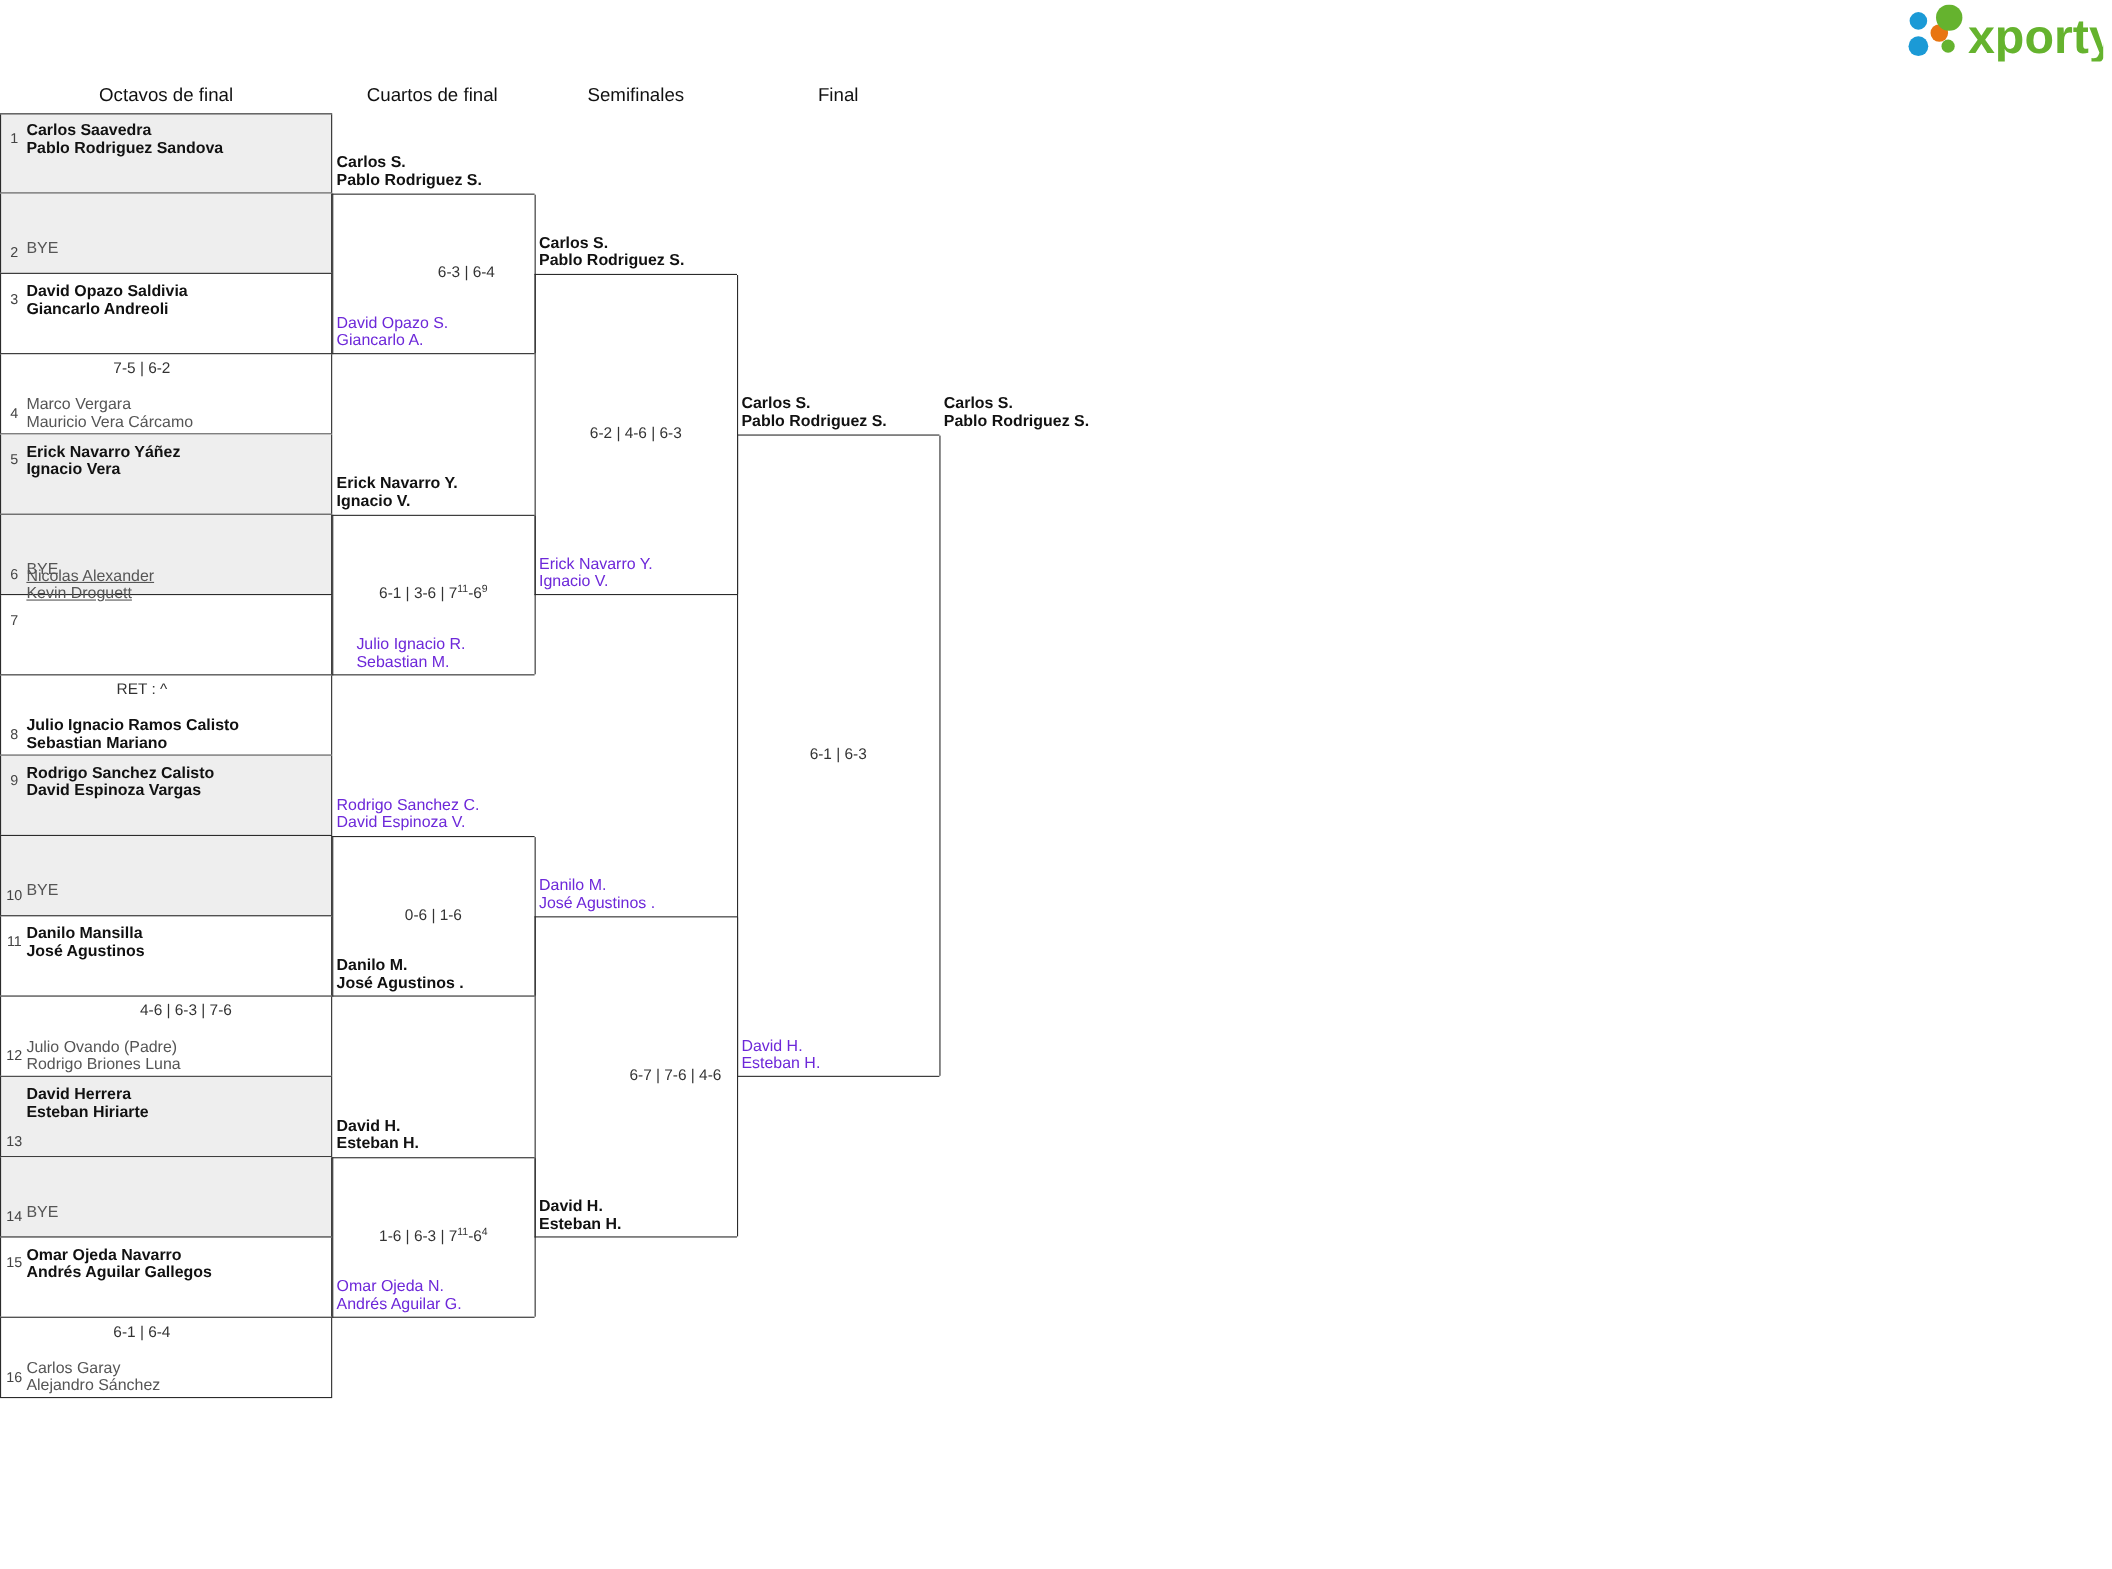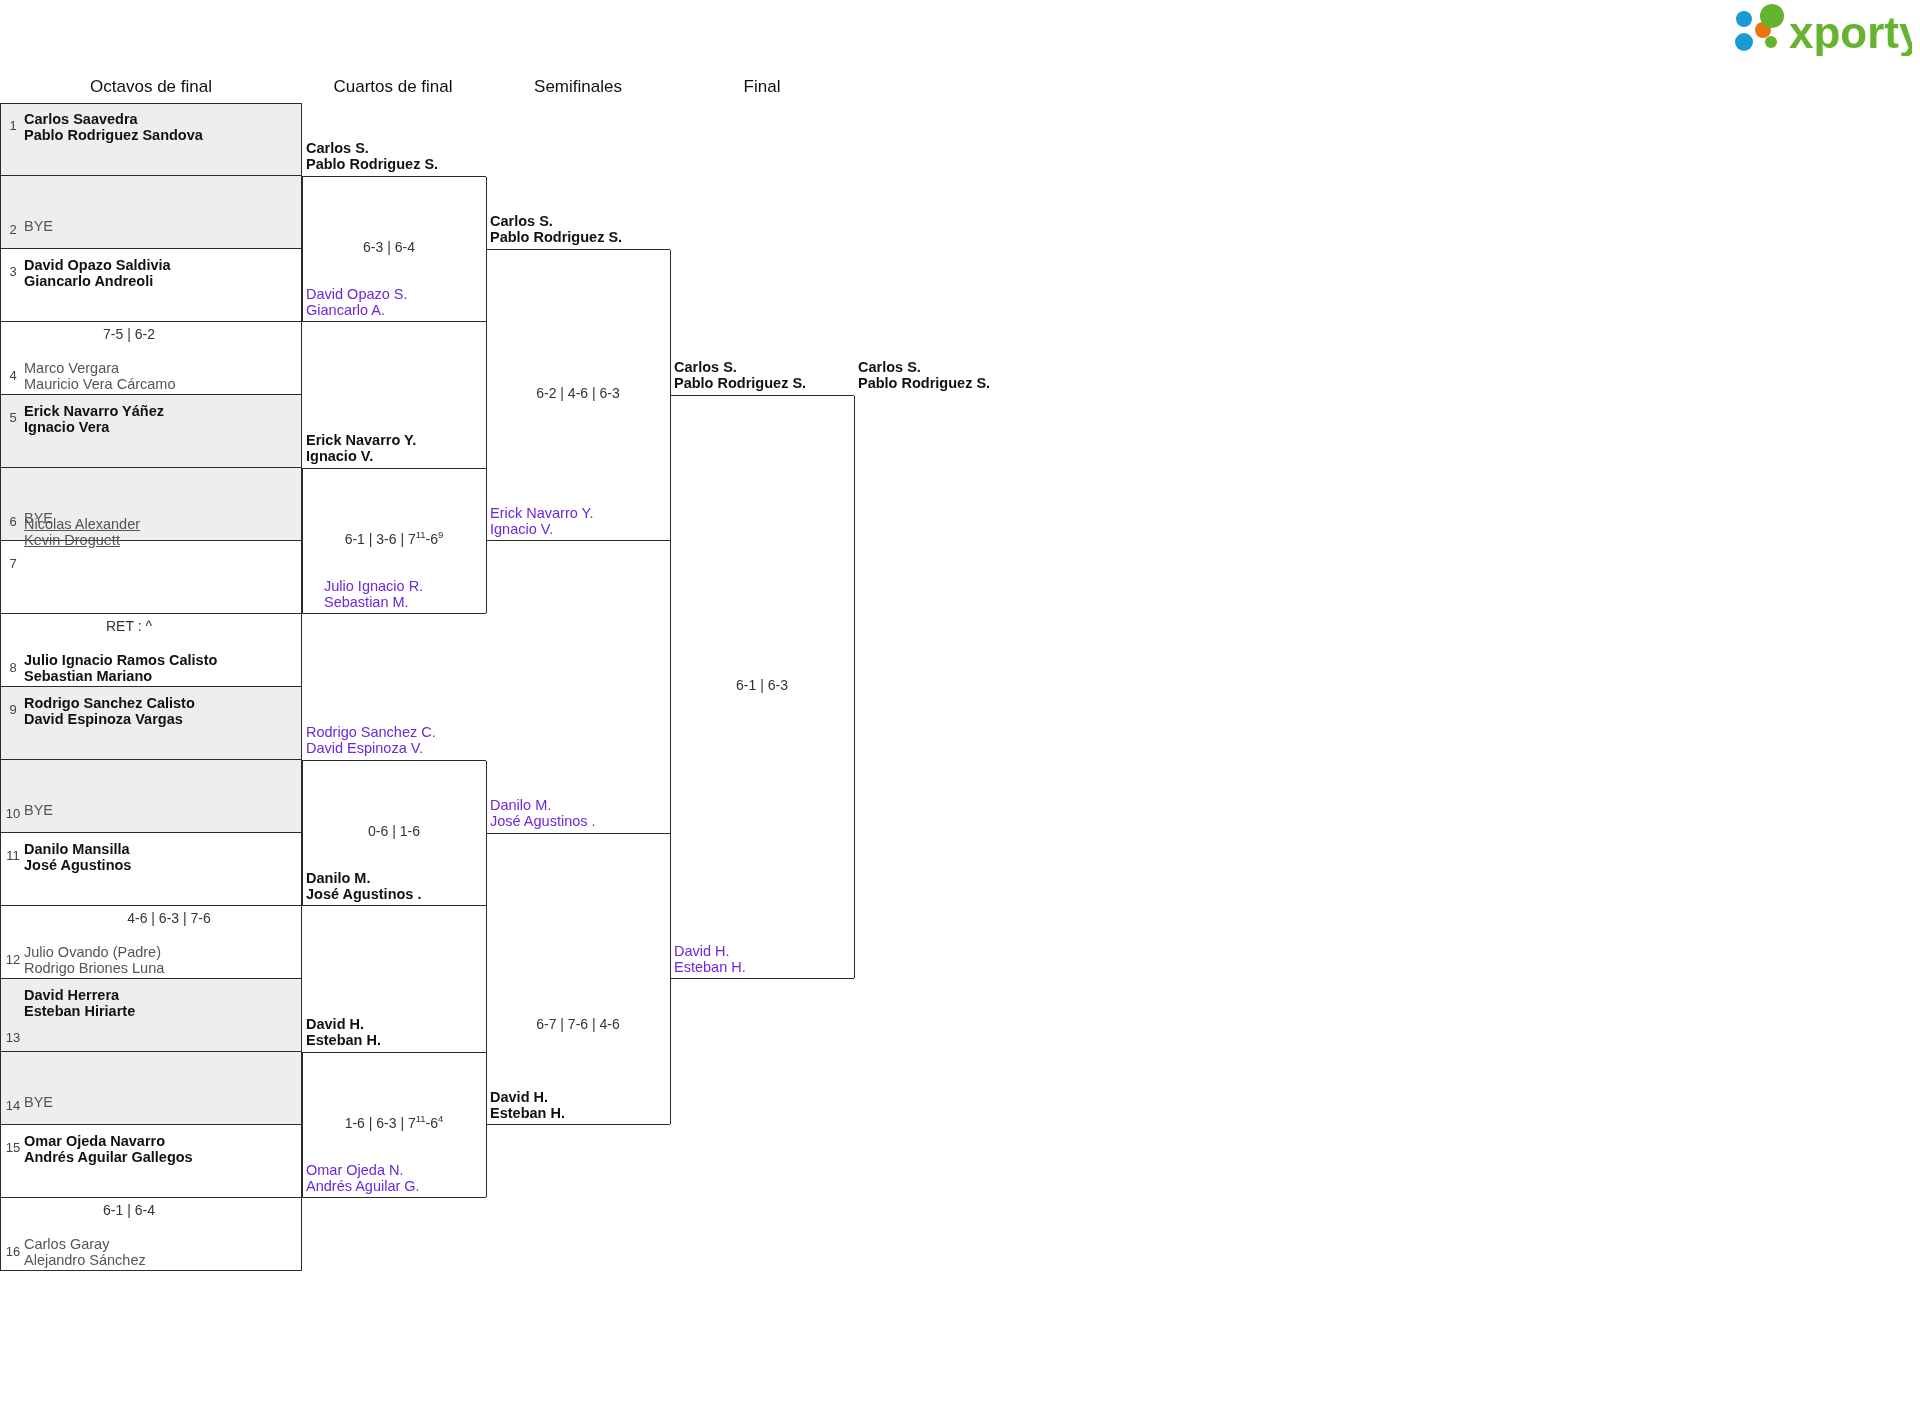--- a/index.html
+++ b/index.html
@@ -245,21 +245,21 @@
     </div>
     <div class="seed-no" style="top: 1245px;">16</div>
     <div class="seed-names lose" style="top: 1236px;">
       <span class="ln">Carlos Garay</span>
       <span class="ln">Alejandro Sánchez</span>
     </div>
     <div class="r1score" style="top: 1202px;">6-1 | 6-4</div>
     <div class="cbox" style="left: 302px; top: 176px; width: 184px; height: 146px;">
       <div class="rwall"></div>
     </div>
-    <div class="cscore" style="left: 285px; width: 184px; top: 239px; padding-left: 12px;">6-3 | 6-4</div>
+    <div class="cscore" style="left: 320px; width: 184px; top: 239px; padding-left: 12px;">6-3 | 6-4</div>
     <div class="cnames win" style="left: 306px; top: 140px;">
       <span class="ln">Carlos S.</span>
       <span class="ln">Pablo Rodriguez S.</span>
     </div>
     <div class="cnames lose" style="left: 306px; top: 286px;">
       <span class="ln">David Opazo S.</span>
       <span class="ln">Giancarlo A.</span>
     </div>
     <div class="cbox" style="left: 302px; top: 468px; width: 184px; height: 146px;">
       <div class="rwall"></div>
@@ -305,21 +305,21 @@
       <span class="ln">Carlos S.</span>
       <span class="ln">Pablo Rodriguez S.</span>
     </div>
     <div class="cnames lose" style="left: 490px; top: 505px;">
       <span class="ln">Erick Navarro Y.</span>
       <span class="ln">Ignacio V.</span>
     </div>
     <div class="cbox" style="left: 486px; top: 833px; width: 184px; height: 292px;">
       <div class="rwall"></div>
     </div>
-    <div class="cscore" style="left: 486px; width: 184px; top: 1016px;">6-7 | 7-6 | 4-6</div>
+    <div class="cscore" style="left: 486px; width: 184px; top: 969px; padding-left: 36px;">6-7 | 7-6 | 4-6</div>
     <div class="cnames lose" style="left: 490px; top: 797px;">
       <span class="ln">Danilo M.</span>
       <span class="ln">José Agustinos .</span>
     </div>
     <div class="cnames win" style="left: 490px; top: 1089px;">
       <span class="ln">David H.</span>
       <span class="ln">Esteban H.</span>
     </div>
     <div class="cbox" style="left: 670px; top: 395px; width: 184px; height: 584px;">
       <div class="rwall"></div>

